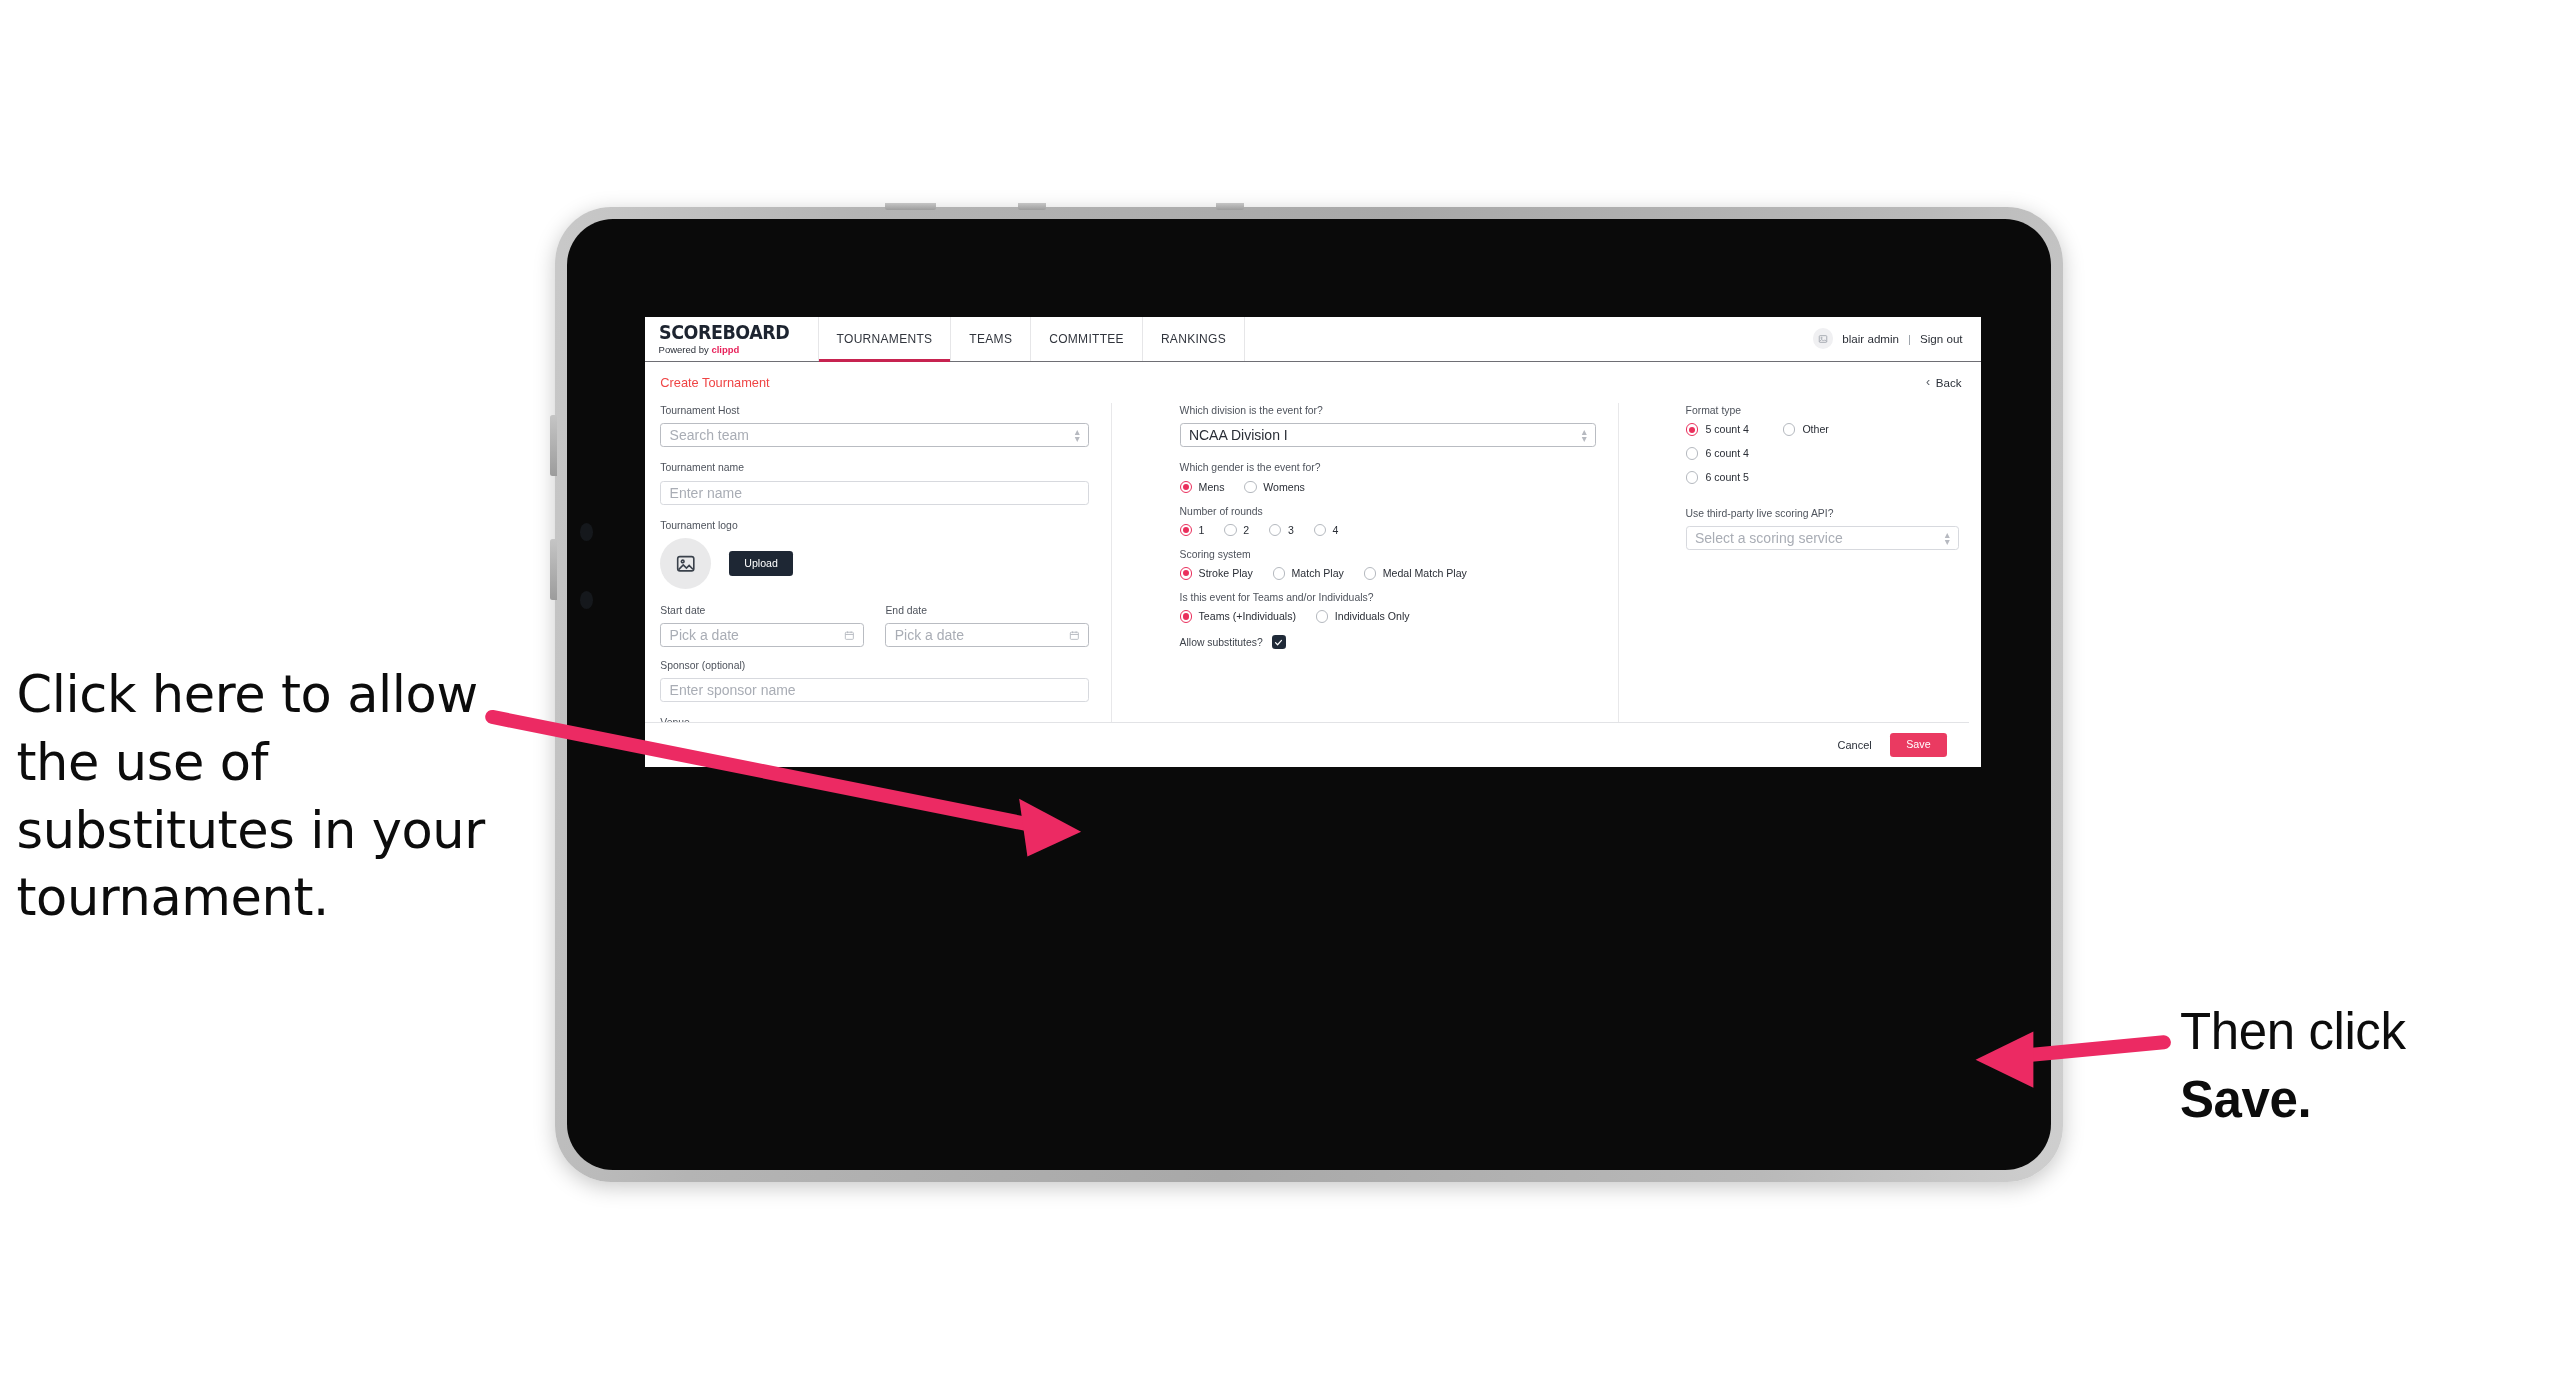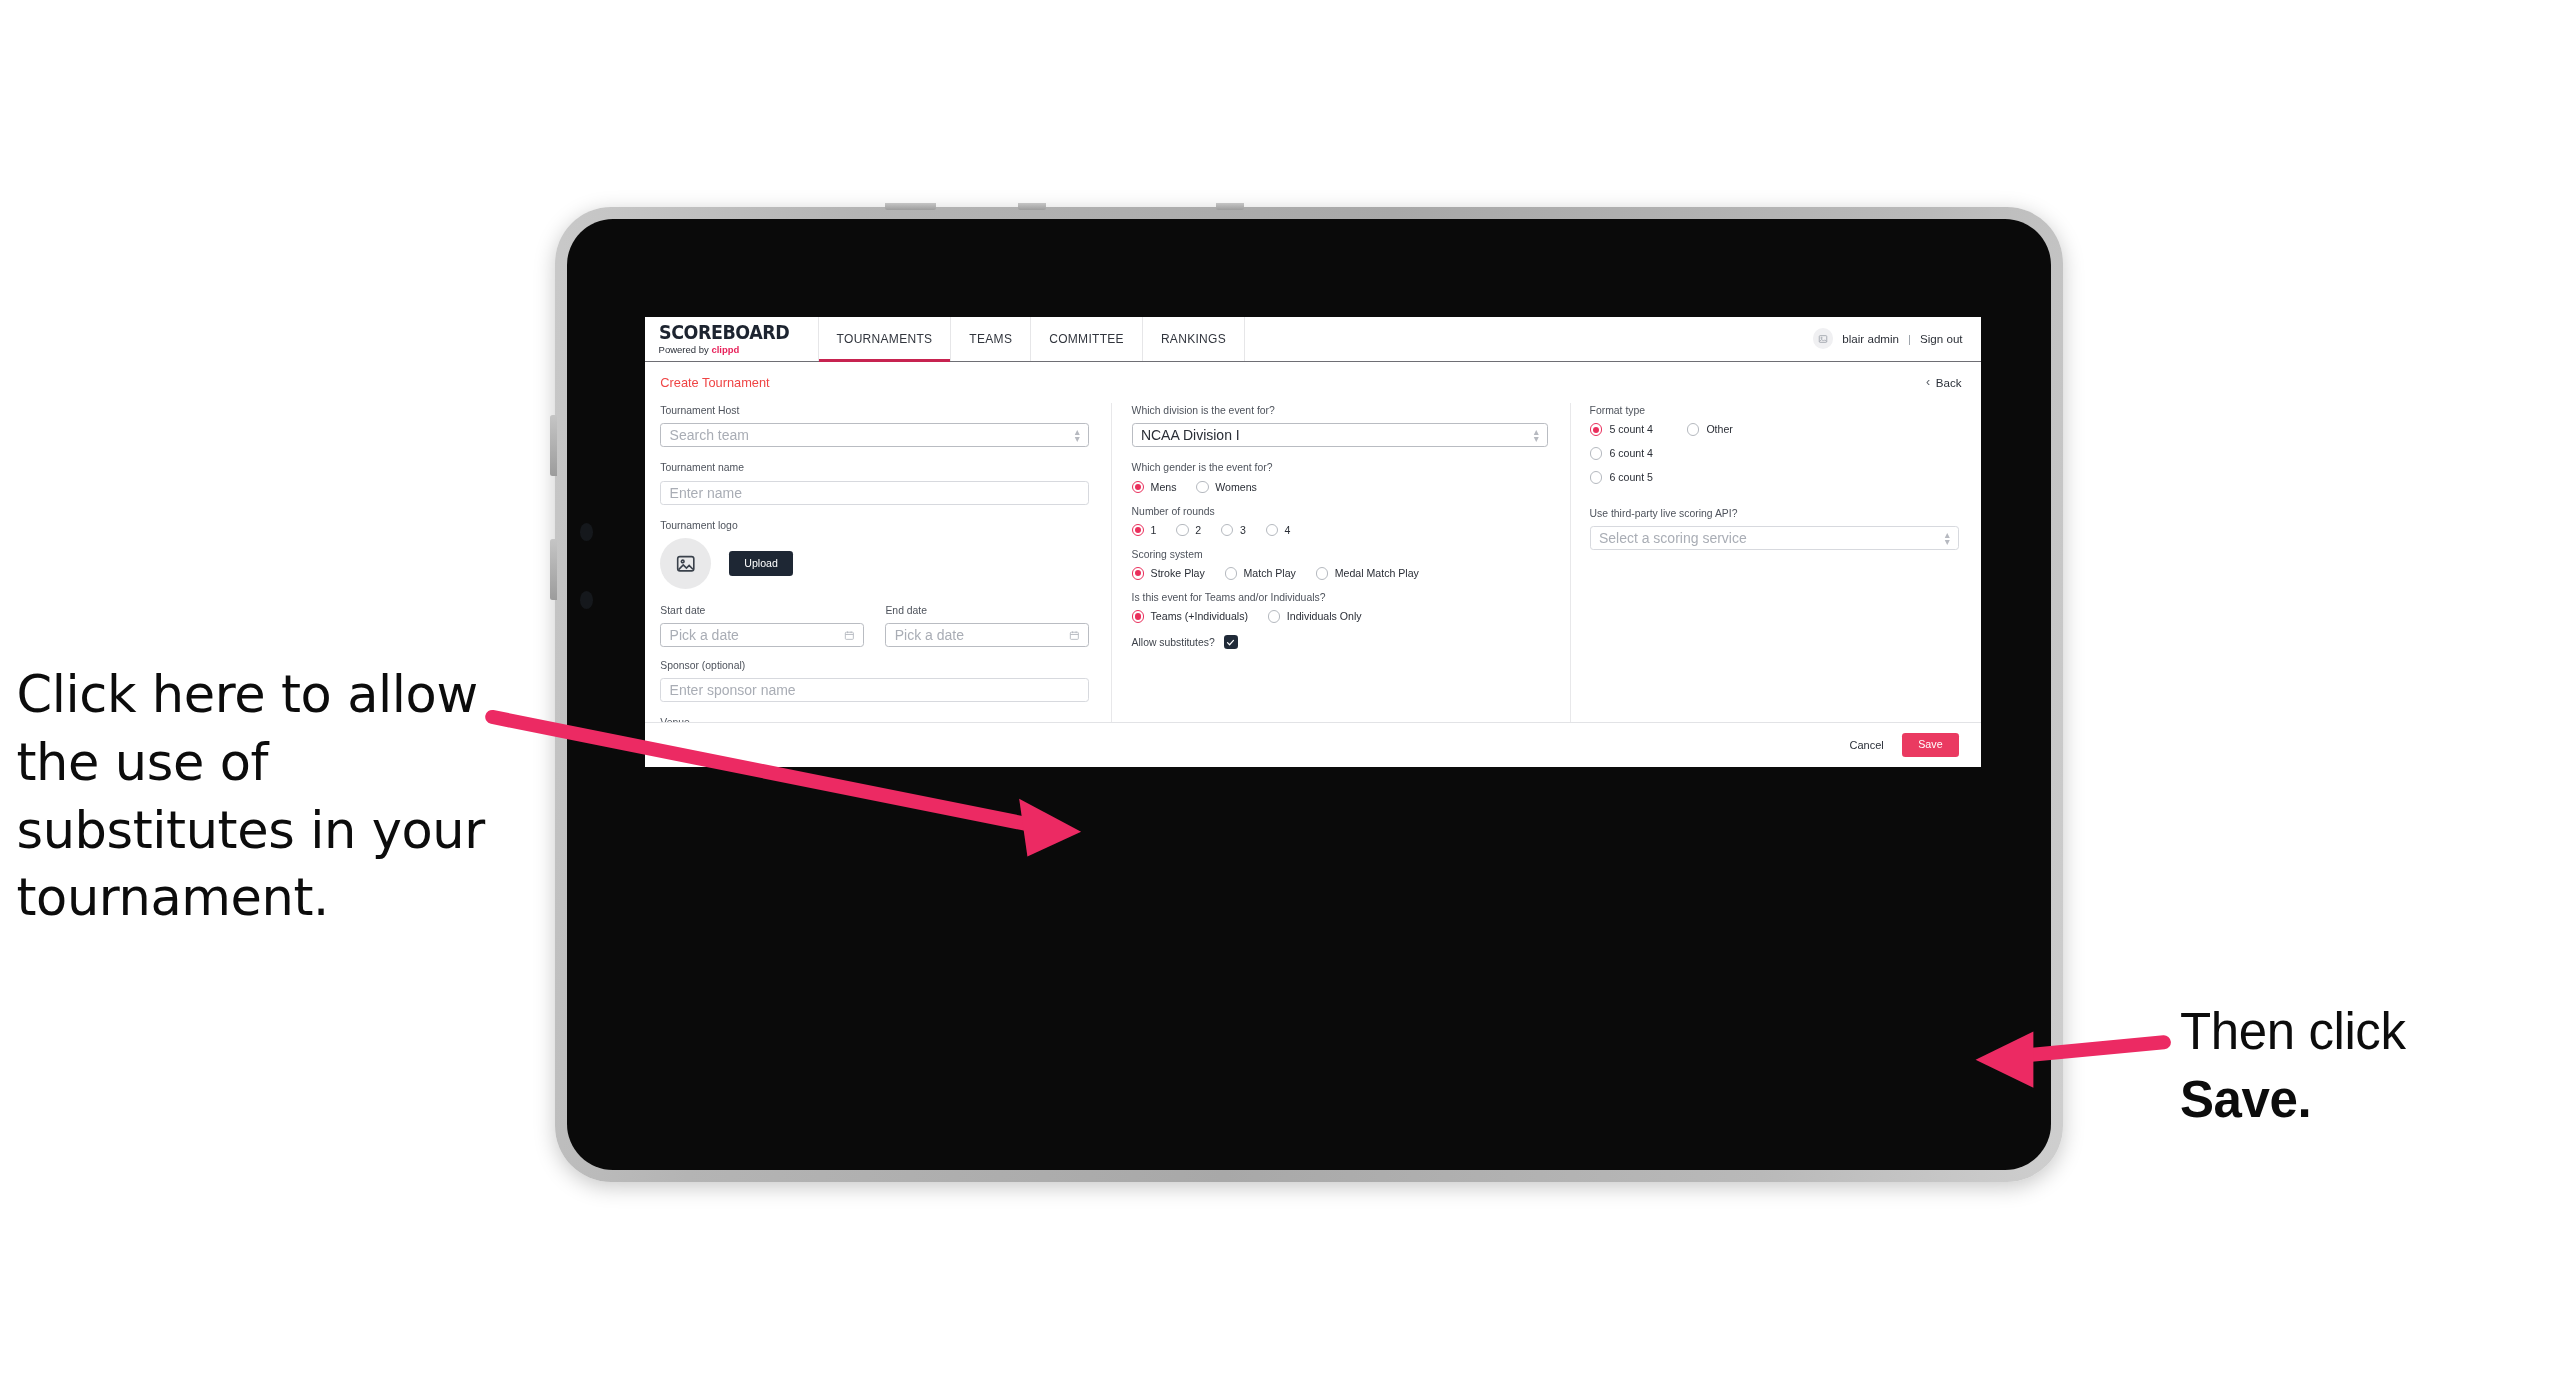--- a/index.html
+++ b/index.html
@@ -141,20 +141,21 @@
     font-size: 11.6px; color: #2b3039;
   }
   #back-chevron { font-size: 12.4px; color: #5a6068; line-height: 1; }
 
   
   #form-area {
     display: flex;
     height: 320px;
     padding: 0 0 0 0;
     box-sizing: border-box;
+    gap: 48px;
   }
   .form-col { box-sizing: border-box; padding: 2.5px 21.5px 0 15.7px; }
   #col-left   { width: 467px; border-right: 0.8px solid #e8e8ea; }
   #col-middle { width: 459px; border-right: 0.8px solid #e8e8ea; padding-left: 20px; }
   #col-right  { flex: 1; padding-left: 19px; }
 
   .field-label {
     font-size: 10.4px;
     color: #4e535c;
     margin-bottom: 5.8px;
@@ -247,21 +248,21 @@
 
   
   #format-grid { display: flex; }
   #format-col-a { width: 97px; }
   #format-col-b { flex: 1; }
   .fmt-item { display: flex; align-items: flex-start; gap: 7.4px; margin-bottom: 11.6px; }
 
   
   #app-footer {
     position: absolute;
-    left: 0; right: 0; bottom: 0;
+    left: 0; right: 12px; bottom: 0;
     height: 44px;
     border-top: 0.8px solid #e2e3e6;
     background: #fff;
     display: flex; align-items: center; justify-content: flex-end;
     padding-right: 21.5px;
     gap: 18px;
   }
   #cancel-button { font-size: 11px; color: #2b3039; }
   #save-button {
     background: #ea3a61;

